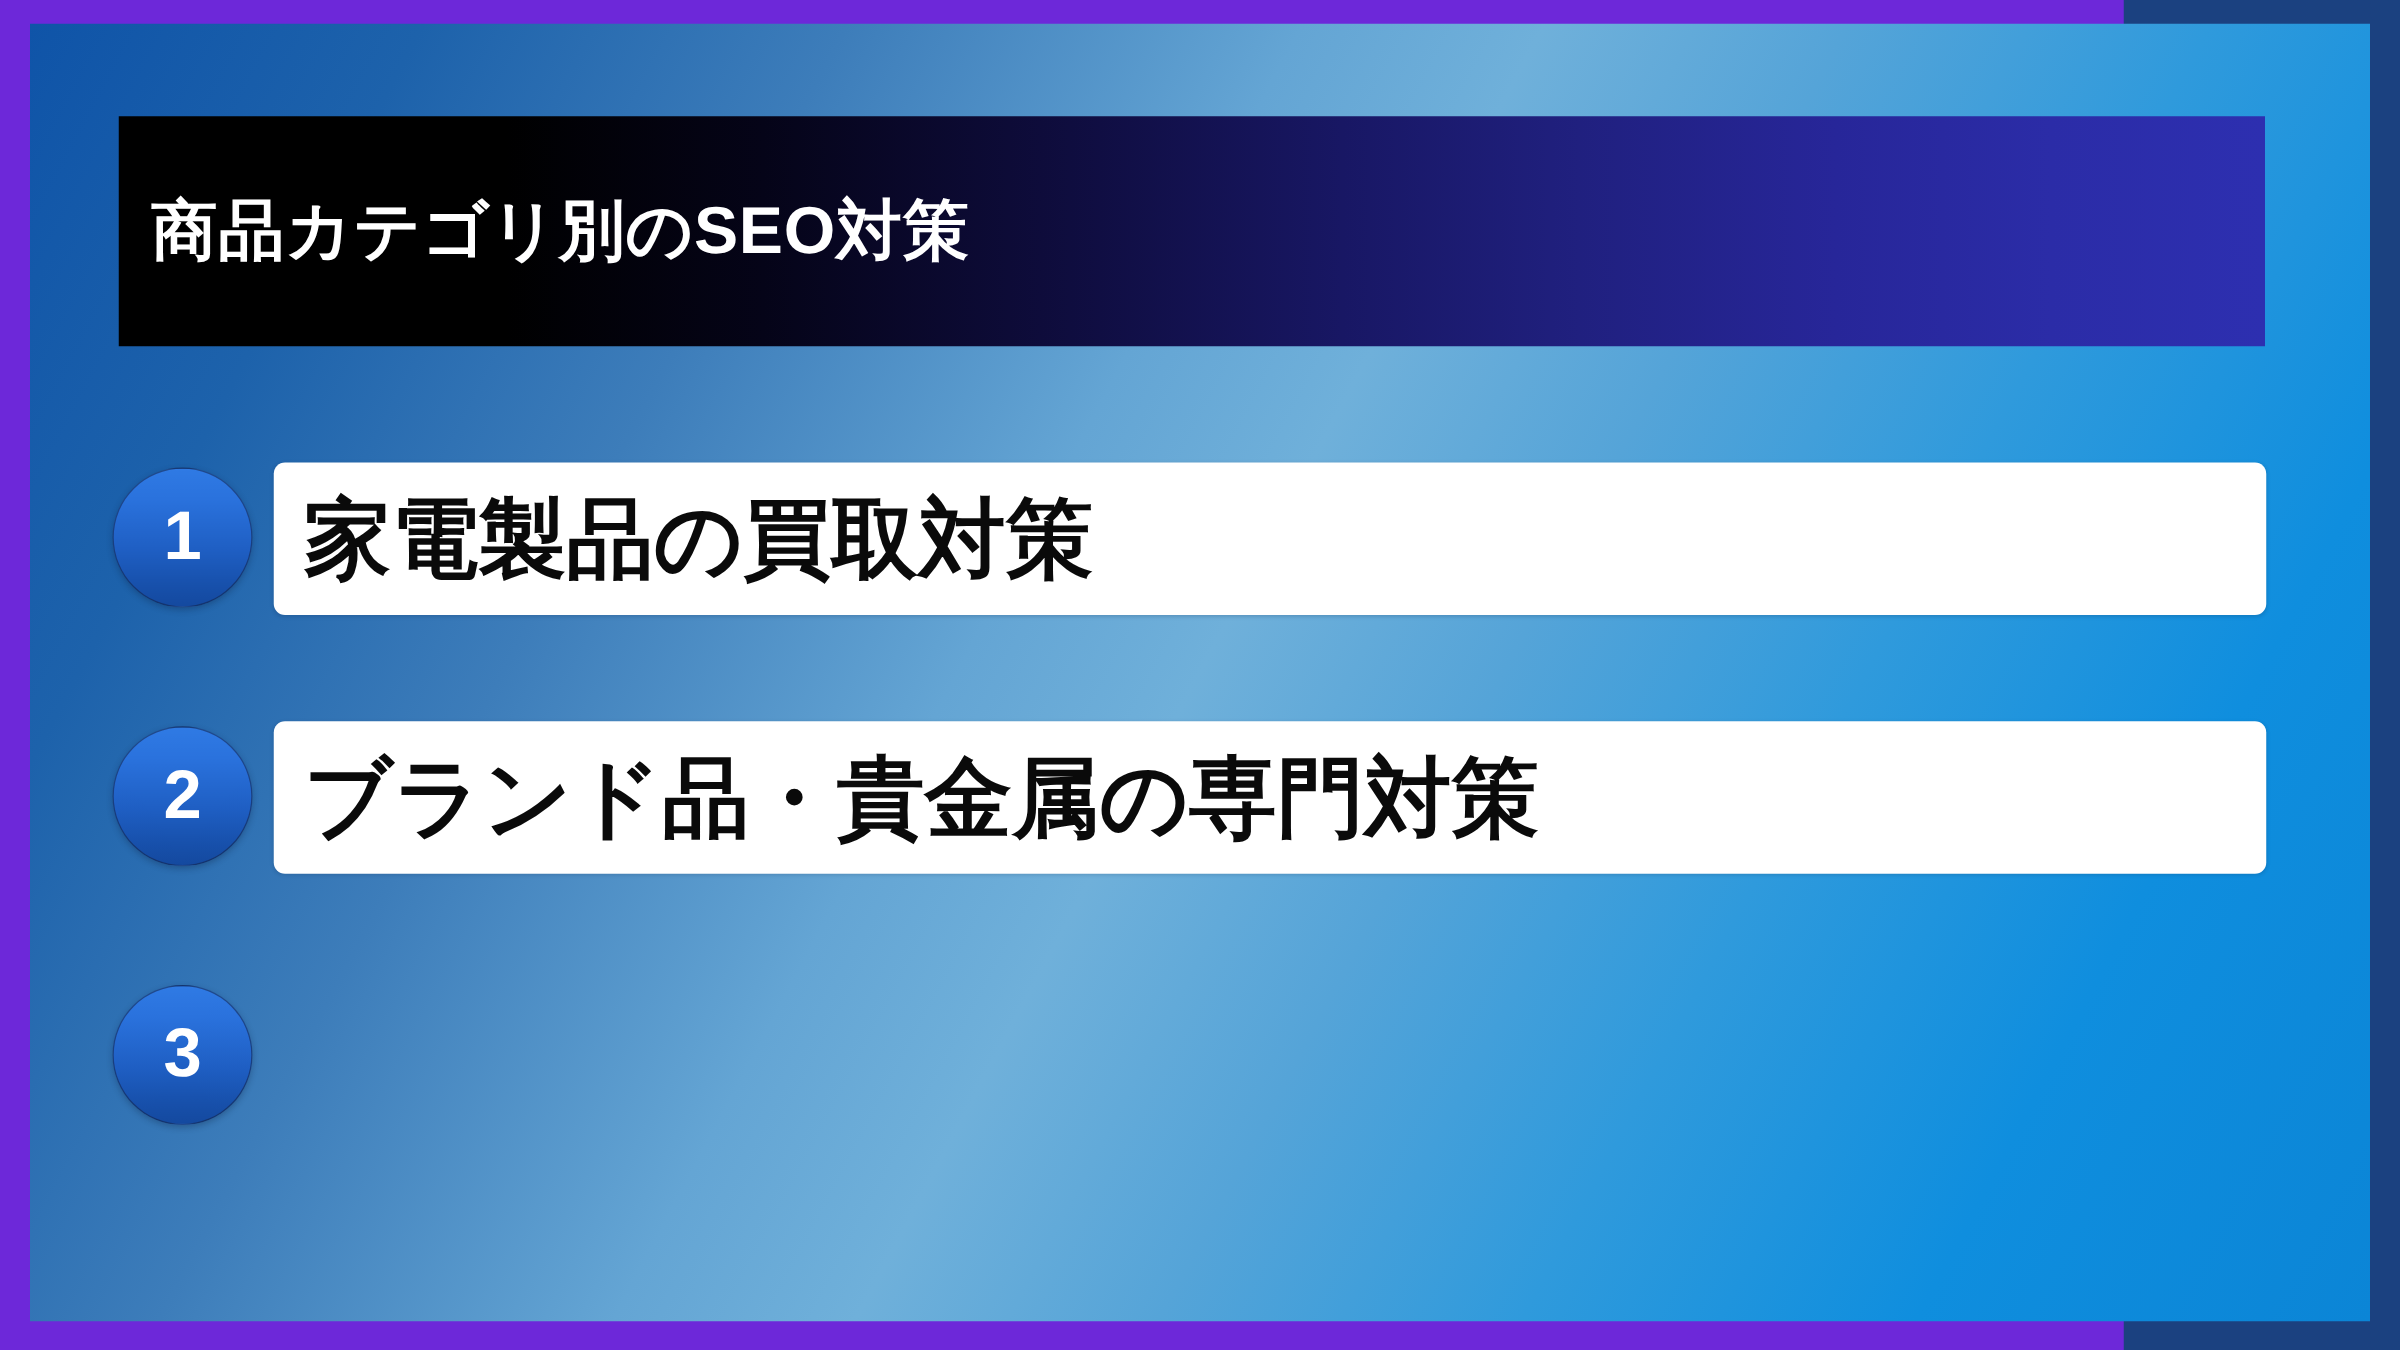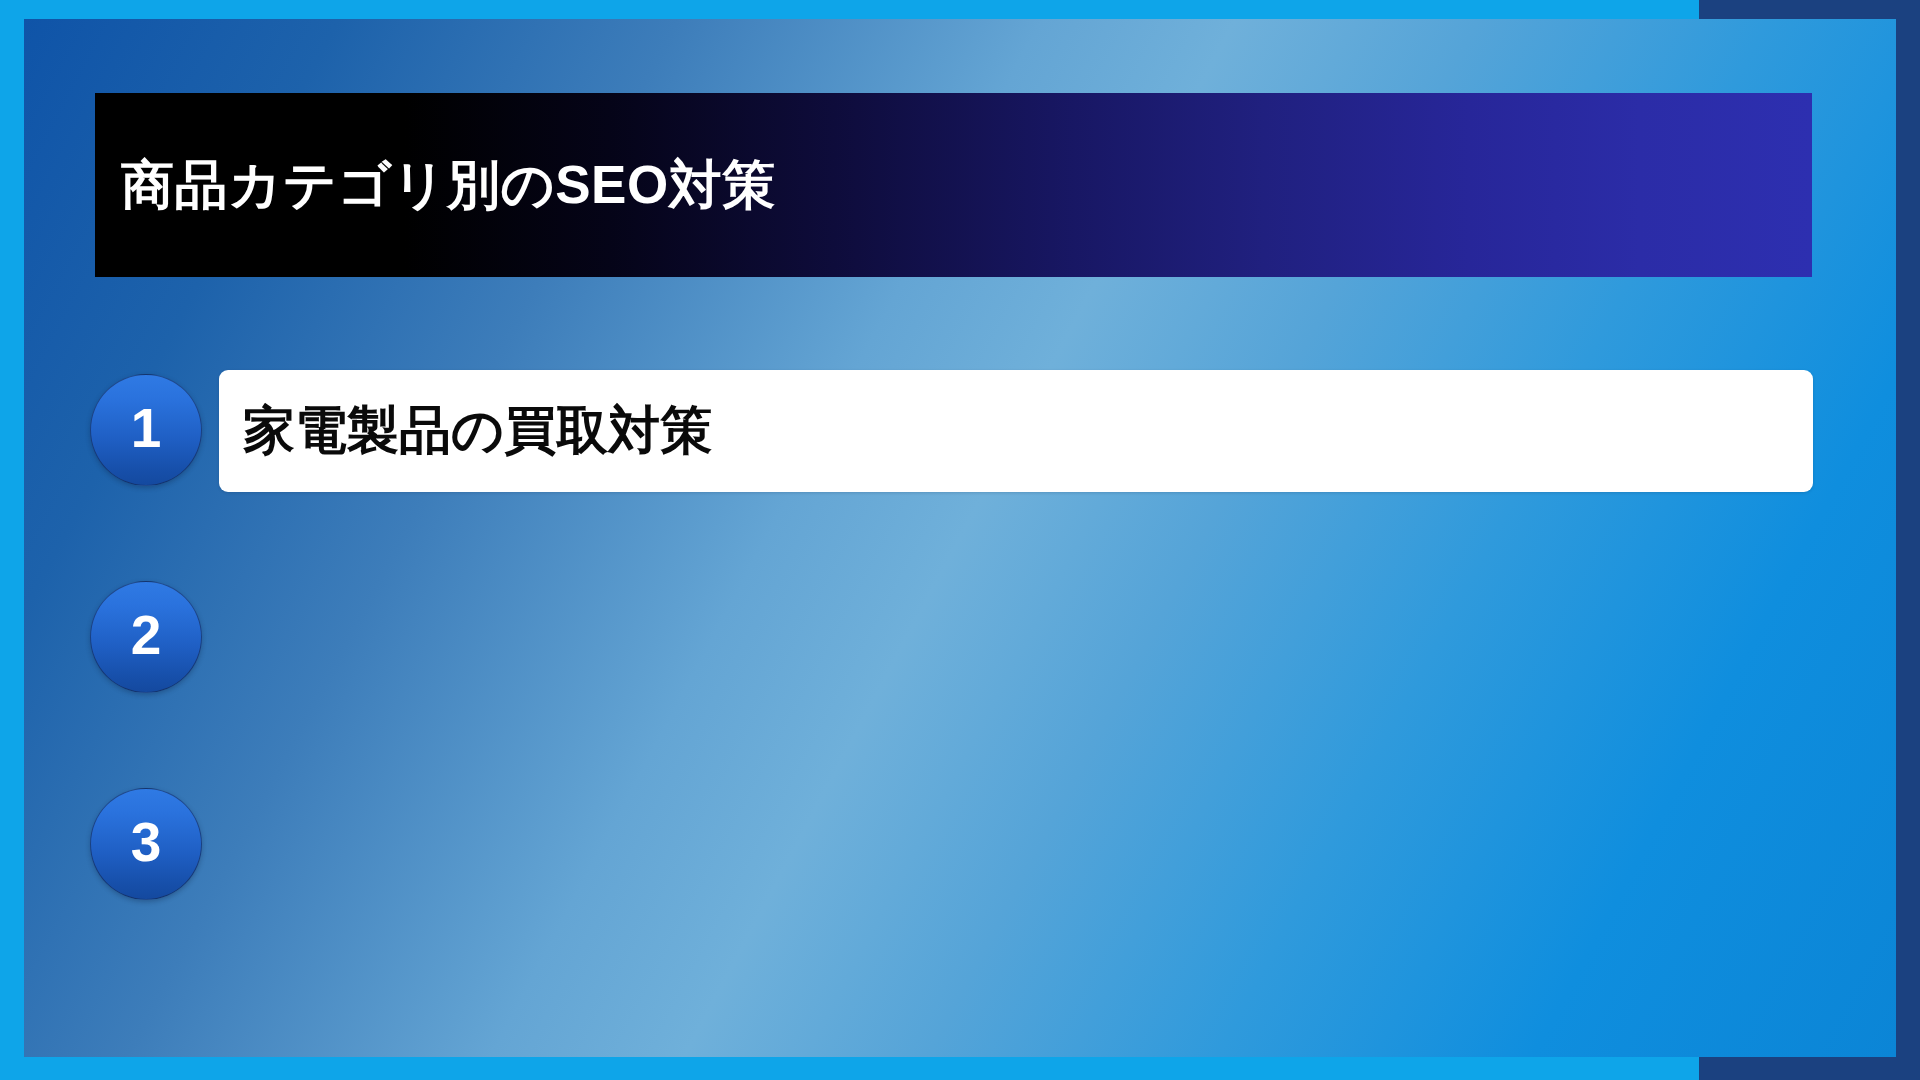--- a/index.html
+++ b/index.html
@@ -8,21 +8,21 @@
     width: 1920px;
     height: 1080px;
     overflow: hidden;
     background: #1b4180;
   }
 
   .slide {
     position: relative;
     width: 1699px;
     height: 1080px;
-    background: #0ea5e9;
+    background: #6d28d9;
     font-family: "Liberation Sans", "DejaVu Sans", sans-serif;
   }
 
   
   .canvas {
     position: absolute;
     left: 24px;
     top: 19px;
     width: 1872px;
     height: 1038px;
@@ -97,21 +97,21 @@
     position: absolute;
     background: #ffffff;
     border-radius: 9px;
     box-shadow: 0 1px 3px rgba(12, 40, 80, 0.18);
     display: flex;
     align-items: center;
   }
 
   .card-text {
     color: #0a0a0a;
-    font-size: 52px;
+    font-size: 70px;
     font-weight: bold;
     padding-left: 24px;
     line-height: 1.15;
     white-space: nowrap;
   }
 
   
   #badge-1 { left: 66px;  top: 355px; }
   #badge-2 { left: 66px;  top: 562px; }
   #badge-3 { left: 66px;  top: 769px; }
@@ -133,19 +133,22 @@
     <div class="badge" id="badge-1">
       <span class="badge-num">1</span>
     </div>
     <div class="card" id="card-1">
       <span class="card-text">家電製品の買取対策</span>
     </div>
 
     <div class="badge" id="badge-2">
       <span class="badge-num">2</span>
     </div>
+    <div class="card" id="card-2">
+      <span class="card-text">ブランド品・貴金属の専門対策</span>
+    </div>
 
     <div class="badge" id="badge-3">
       <span class="badge-num">3</span>
     </div>
 
   </div>
 </div>
 
 </body></html>

